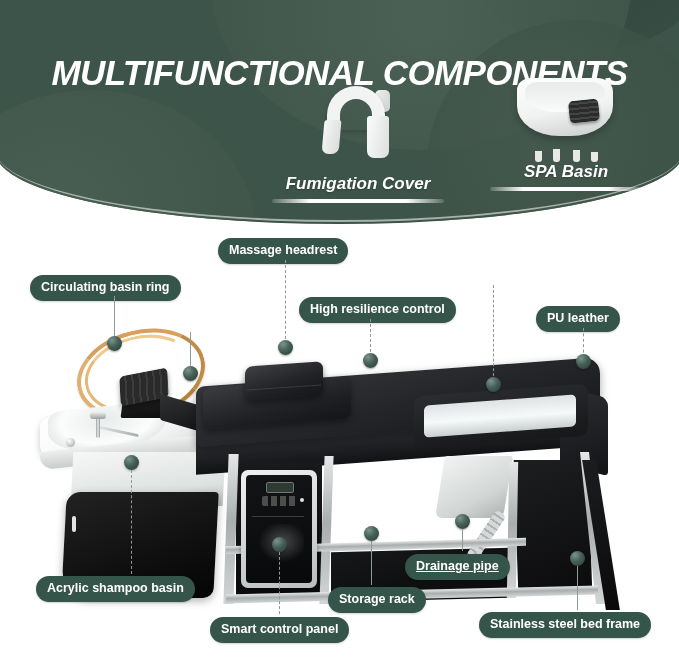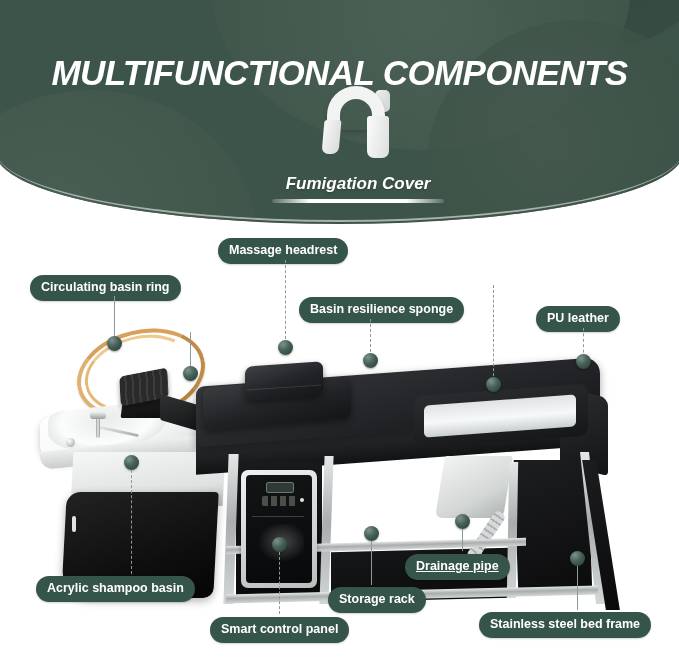--- a/index.html
+++ b/index.html
@@ -228,20 +228,33 @@
     <div class="art" style="width:86px;height:96px;">
       <div class="cv-tab"></div>
         <div class="cv-arch"></div>
       <div class="cv-legL"></div>
         <div class="cv-legR"></div>
     </div>
     <div class="prod-label" style="margin-top:6px;">Fumigation Cover</div>
     <div class="prod-underline" style="width:172px;"></div>
   </div>
 
+  <div class="prod" style="left:476px;top:62px;width:180px;">
+    <div class="art" style="width:110px;height:100px;">
+      <div class="bs-bowl"></div>
+        <div class="bs-inner"></div>
+        <div class="bs-pad"></div>
+      <div class="bs-foot" style="left:24px;"></div>
+      <div class="bs-foot" style="left:42px;height:13px;"></div>
+      <div class="bs-foot" style="left:62px;height:12px;"></div>
+      <div class="bs-foot" style="left:80px;height:10px;"></div>
+    </div>
+    <div class="prod-label">SPA Basin</div>
+    <div class="prod-underline" style="width:152px;"></div>
+  </div>
 </div>
 
 <div id="scene">
 
   <div>
     <div class="hose"></div>
     <div class="hose2"></div>
 
     <div class="sb-top"></div>
     <div class="sb-bowl"></div>
@@ -297,21 +310,21 @@
   <div class="lead" style="left:114px;top:72px;height:44px;"></div>
   <div class="dot" style="left:107px;top:112px;"></div>
 
   <div class="lead" style="left:190px;top:108px;height:38px;"></div>
   <div class="dot" style="left:183px;top:142px;"></div>
 
   <div class="pill" style="left:218px;top:14px;">Massage headrest</div>
   <div class="lead dash" style="left:285px;top:36px;height:84px;"></div>
   <div class="dot" style="left:278px;top:116px;"></div>
 
-  <div class="pill" style="left:299px;top:73px;">Basin resilience sponge</div>
+  <div class="pill" style="left:299px;top:73px;">High resilience control</div>
   <div class="lead dash" style="left:370px;top:95px;height:38px;"></div>
   <div class="dot" style="left:363px;top:129px;"></div>
 
   <div class="lead dash" style="left:493px;top:61px;height:96px;"></div>
   <div class="dot" style="left:486px;top:153px;"></div>
 
   <div class="pill" style="left:536px;top:82px;">PU leather</div>
   <div class="lead dash" style="left:583px;top:104px;height:30px;"></div>
   <div class="dot" style="left:576px;top:130px;"></div>
 

